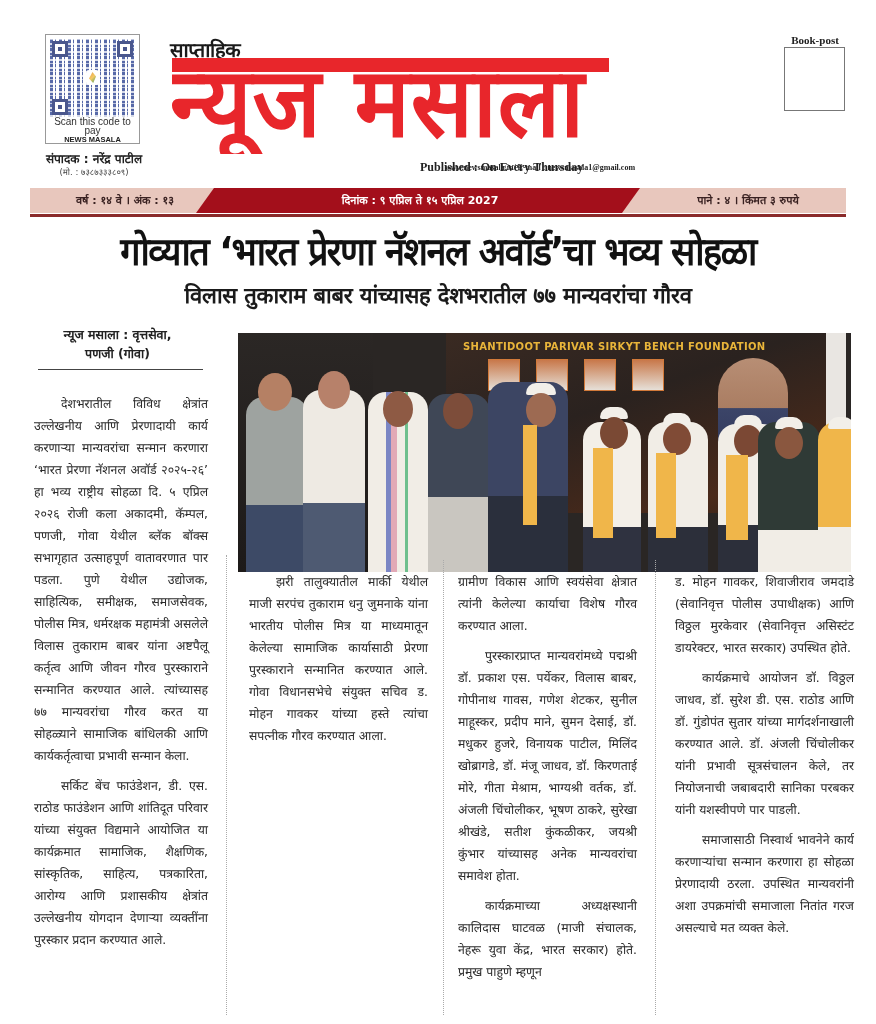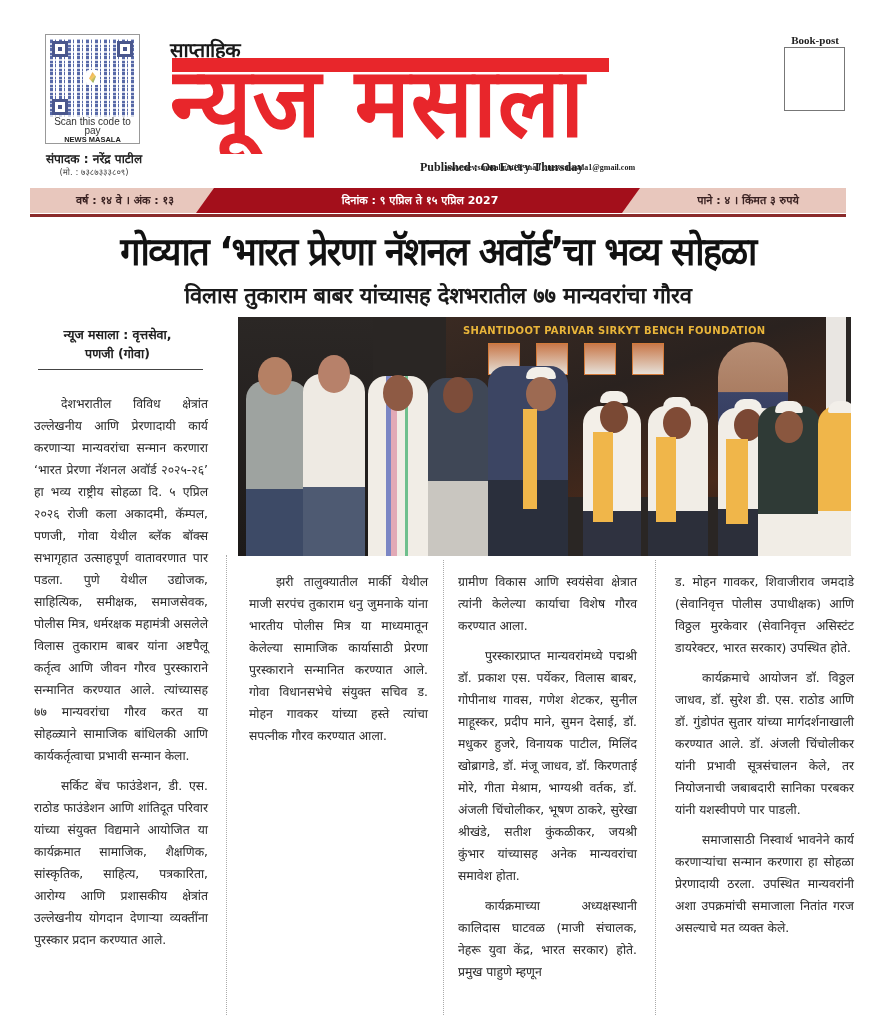--- a/index.html
+++ b/index.html
@@ -45,21 +45,21 @@
 
   
   .headline { position: absolute; left: 14px; top: 226px; width: 848px; text-align: center; font-family: "DejaVu Sans", sans-serif; font-weight: bold; font-size: 36px; line-height: 48px; color: #111; letter-spacing: -1.5px; white-space: nowrap; transform: scaleY(1.08); transform-origin: top center; }
   .subhead { position: absolute; left: 14px; top: 280px; width: 848px; text-align: center; font-family: "DejaVu Sans", sans-serif; font-size: 22px; line-height: 32px; color: #1a1a1a; white-space: nowrap; letter-spacing: -0.3px; }
 
   
   .dateline { position: absolute; left: 30px; top: 325px; width: 175px; text-align: center; font-family: "DejaVu Sans", sans-serif; font-weight: bold; font-size: 12.5px; line-height: 19px; color: #222; }
   .dateline-rule { position: absolute; left: 38px; top: 369px; width: 165px; height: 1px; background: #444; }
 
   
-  .photo { position: absolute; left: 238px; top: 317px; width: 613px; height: 239px; overflow: hidden; background: #2a2624; }
+  .photo { position: absolute; left: 238px; top: 333px; width: 613px; height: 239px; overflow: hidden; background: #2a2624; }
   .photo .stage-dark { position: absolute; left: 0; top: 0; width: 135px; height: 239px; background: linear-gradient(180deg, #2b2725, #1d1a19); }
   .photo .banner { position: absolute; left: 208px; top: 0; width: 400px; height: 180px; background: linear-gradient(160deg, #3a2a22 0%, #2a221f 40%, #4a2a1a 80%, #2c1f19 100%); }
   .photo .banner::after { content: ""; position: absolute; right: 0; top: 0; width: 20px; height: 239px; background: #e9e6e2; }
   .photo .banner-title { position: absolute; left: 225px; top: 8px; font-family: "DejaVu Sans", sans-serif; font-weight: bold; font-size: 10px; color: #e9b53a; letter-spacing: 0.3px; white-space: nowrap; }
   .photo .mini { position: absolute; top: 26px; width: 32px; height: 32px; background: linear-gradient(180deg, #c8784a, #e6e0d8); border: 1px solid #d27a3a; }
   .photo .bigface { position: absolute; left: 480px; top: 25px; width: 70px; height: 110px; border-radius: 35px 35px 6px 6px; background: linear-gradient(180deg, #c79a7e 0%, #b7876a 45%, #3c4870 46%, #2d3760 100%); opacity: 0.9; }
   .photo .person { position: absolute; bottom: 0; border-radius: 18px 18px 0 0; }
   .photo .head { position: absolute; border-radius: 50%; background: #a8735a; }
   .photo .cap { position: absolute; height: 12px; border-radius: 10px 10px 2px 2px; background: #f2efe9; }
   .photo .scarf { position: absolute; width: 14px; background: #f0b64a; }

